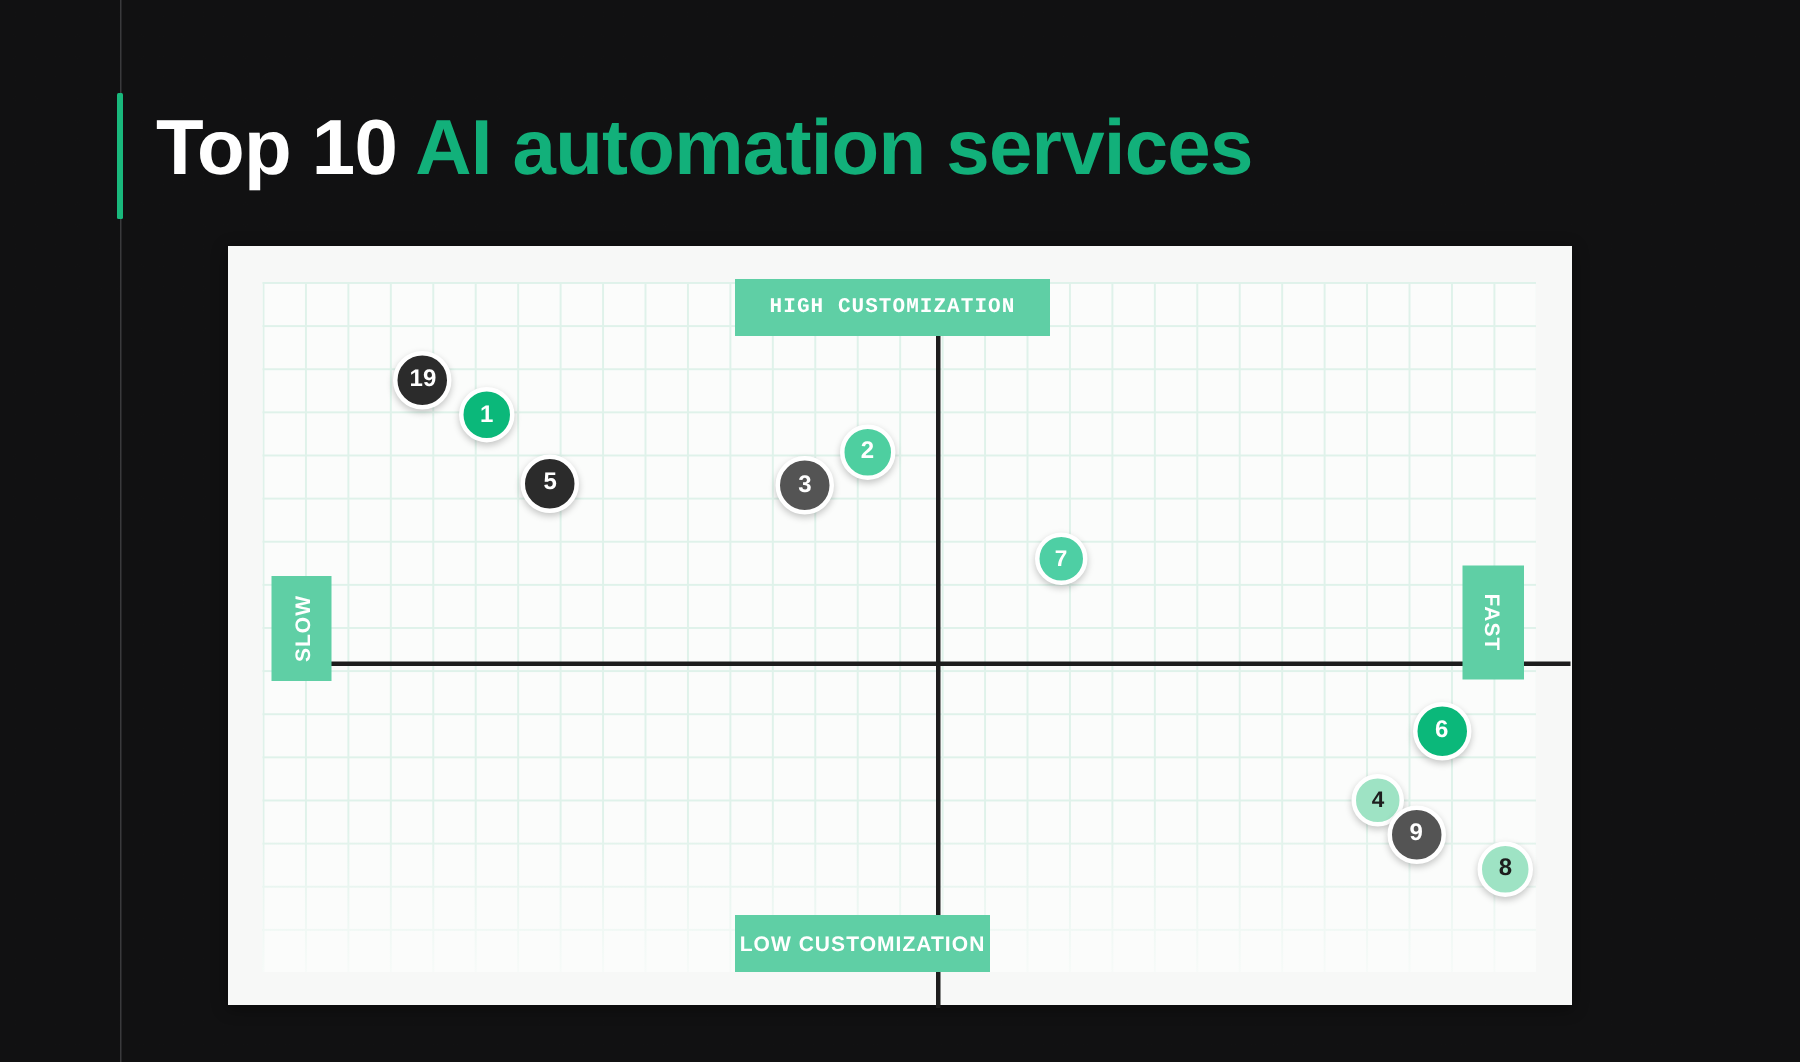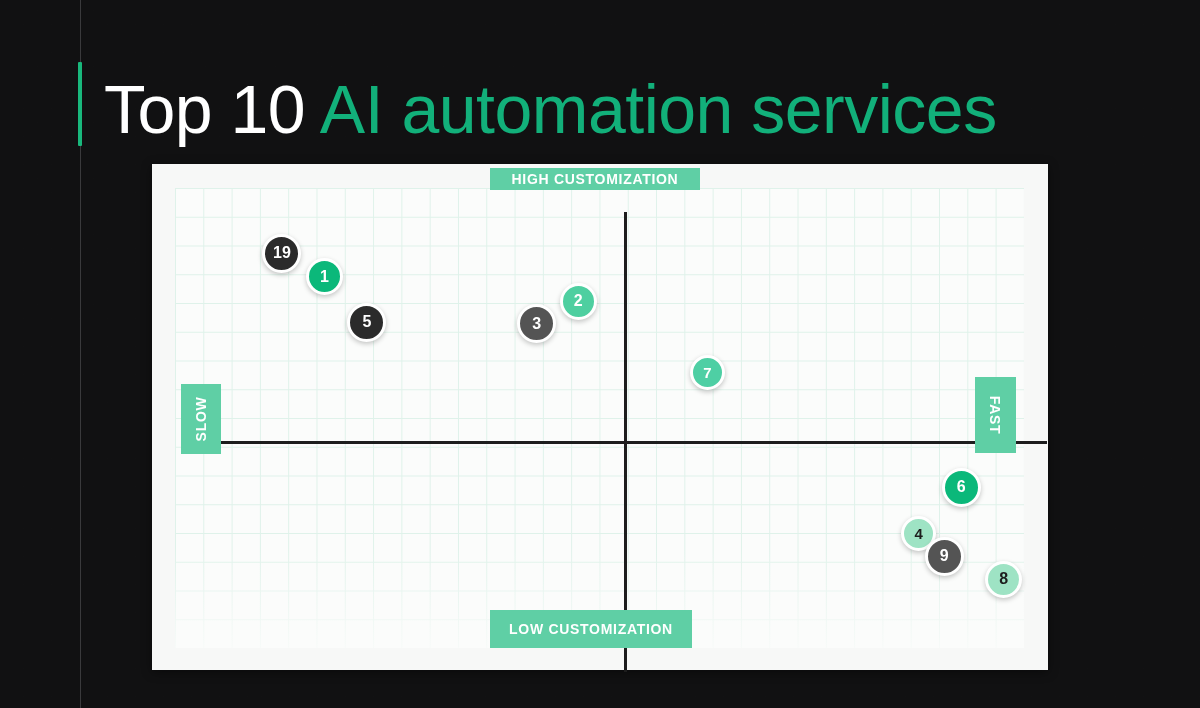--- a/index.html
+++ b/index.html
@@ -39,21 +39,21 @@
   }
   .accent-bar {
     position:absolute; left:78px; top:62px; width:4px; height:84px;
     background:#19b87c;
     border-radius:1px;
   }
 
   
   .title {
     position:absolute; left:104px; top:70px;
-    font-size:68px; font-weight:normal; letter-spacing:-0.5px;
+    font-size:52px; font-weight:bold; letter-spacing:-0.5px;
     white-space:nowrap;
     line-height:1.15;
   }
   .title .t-white { color:#ffffff; }
   .title .t-green { color:#12b07a; }
 
   
   .card {
     position:absolute; left:152px; top:164px;
     width:896px; height:506px;
@@ -88,22 +88,22 @@
 
   
   .lbl {
     position:absolute;
     background:#5fcfa5;
     color:#ffffff;
     font-size:14px; font-weight:bold;
     letter-spacing:.7px;
     display:flex; align-items:center; justify-content:center;
   }
-  .lbl-top    { left:338px; top:4px;  width:210px; height:22px; }
-  .lbl-bottom { left:338px; top:446px; width:202px; height:38px; }
+  .lbl-top    { left:338px; top:22px;  width:210px; height:38px;font-family:Liberation Mono, monospace; }
+  .lbl-bottom { left:338px; top:446px; width:170px; height:38px; }
   .lbl-left   { left:29px;  top:220px; width:40px;  height:70px; }
   .lbl-right  { left:823px; top:213px; width:41px;  height:76px; }
   .lbl-left span  { transform:rotate(-90deg); white-space:nowrap; display:block; }
   .lbl-right span { transform:rotate(90deg);  white-space:nowrap; display:block; }
 
   
   .bubble {
     position:absolute;
     border-radius:50%;
     display:flex; align-items:center; justify-content:center;

